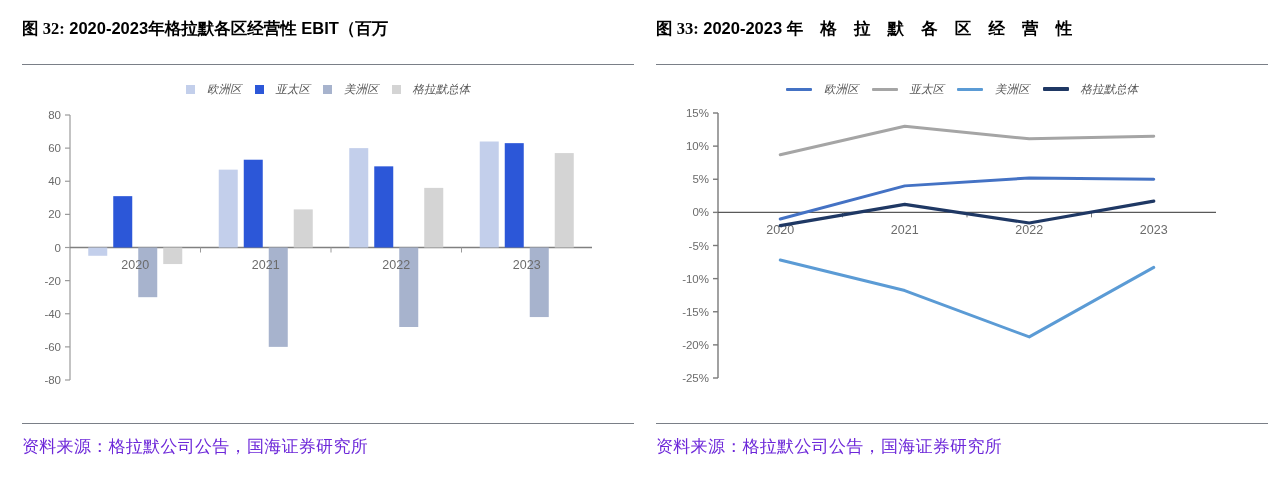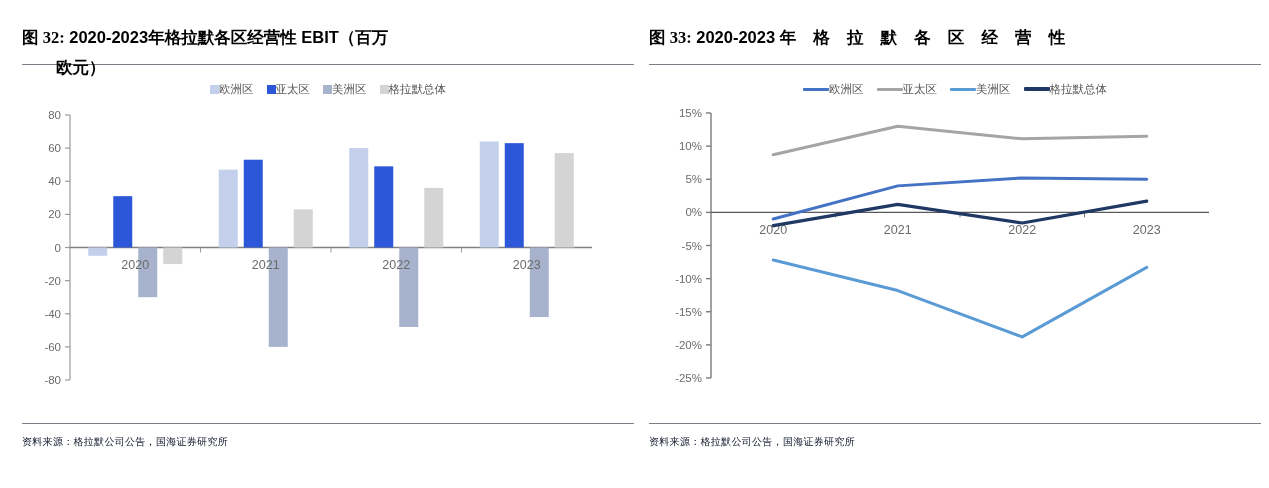--- a/index.html
+++ b/index.html
@@ -19,50 +19,50 @@
     width: 1269px;
     height: 488px;
     display: flex;
   }
   .panel {
     position: relative;
     width: 612px;
     box-sizing: border-box;
   }
   .panel-left { margin-left: 22px; }
-  .panel-right { margin-left: 15px; }
+  .panel-right { margin-left: 22px; }
 
   
   .fig-title {
     font-family: "Liberation Sans", "DejaVu Sans", sans-serif;
     font-weight: bold;
     font-size: 16.5px;
     line-height: 30px;
     color: #000;
-    padding-top: 22px;
+    padding-top: 13px;
     height: 62px;
     box-sizing: border-box;
   }
   .fig-title .cn { font-family: "Liberation Serif", "DejaVu Serif", serif; font-weight: bold; }
   .fig-title .line2 { display: block; padding-left: 34px; }
   .title-justify .cn-spread {
     letter-spacing: 6.5px;
   }
   .rule-top {
     border-top: 1.6px solid #7a7f87;
     margin-top: 2px;
   }
   .rule-bottom {
     border-top: 1.6px solid #7a7f87;
     margin-top: 0px;
   }
   .source {
     font-family: "Liberation Serif", "DejaVu Serif", serif;
-    font-size: 10px;
-    color: #0f172a;
+    font-size: 17px;
+    color: #6d28d9;
     padding-top: 11px;
     letter-spacing: 0.3px;
   }
 
   
   .chart-area {
     position: relative;
     height: 320px;
     text-align: center;
   }
@@ -70,21 +70,21 @@
     display: flex;
     justify-content: center;
     align-items: center;
     gap: 13px;
     height: 28px;
     padding-top: 10px;
     font-family: "Liberation Sans", "DejaVu Sans", sans-serif;
     font-size: 11.5px;
     color: #585858;
   }
-  .legend-item { display: flex; align-items: center; gap: 0; white-space: nowrap; }
+  .legend-item { display: flex; align-items: center; gap: 12px; white-space: nowrap; font-style: italic; }
   .swatch-box { width: 9px; height: 9px; display: inline-block; }
   .swatch-line { width: 26px; height: 3px; display: inline-block; border-radius: 1px; }
 
   svg { display: block; }
   .axis-text {
     font-family: "Liberation Sans", "DejaVu Sans", sans-serif;
     font-size: 11.5px;
     fill: #6b6b6b;
   }
   .axis-text-x {
@@ -97,21 +97,20 @@
 <body>
 
 <div class="page">
 
   <div class="panel panel-left">
 
     <div class="fig-title">
       <span class="cn">图 32:</span>
       <span>2020-2023</span><span class="cn">年格拉默各区经营性</span>
       <span>EBIT</span><span class="cn">（百万</span>
-      <span class="line2 cn">欧元）</span>
     </div>
 
     <div class="rule-top"></div>
 
     <div class="legend">
       <span class="legend-item">
         <span class="swatch-box" style="background:#c3cfeb"></span>
         <span>欧洲区</span>
       </span>
       <span class="legend-item">

